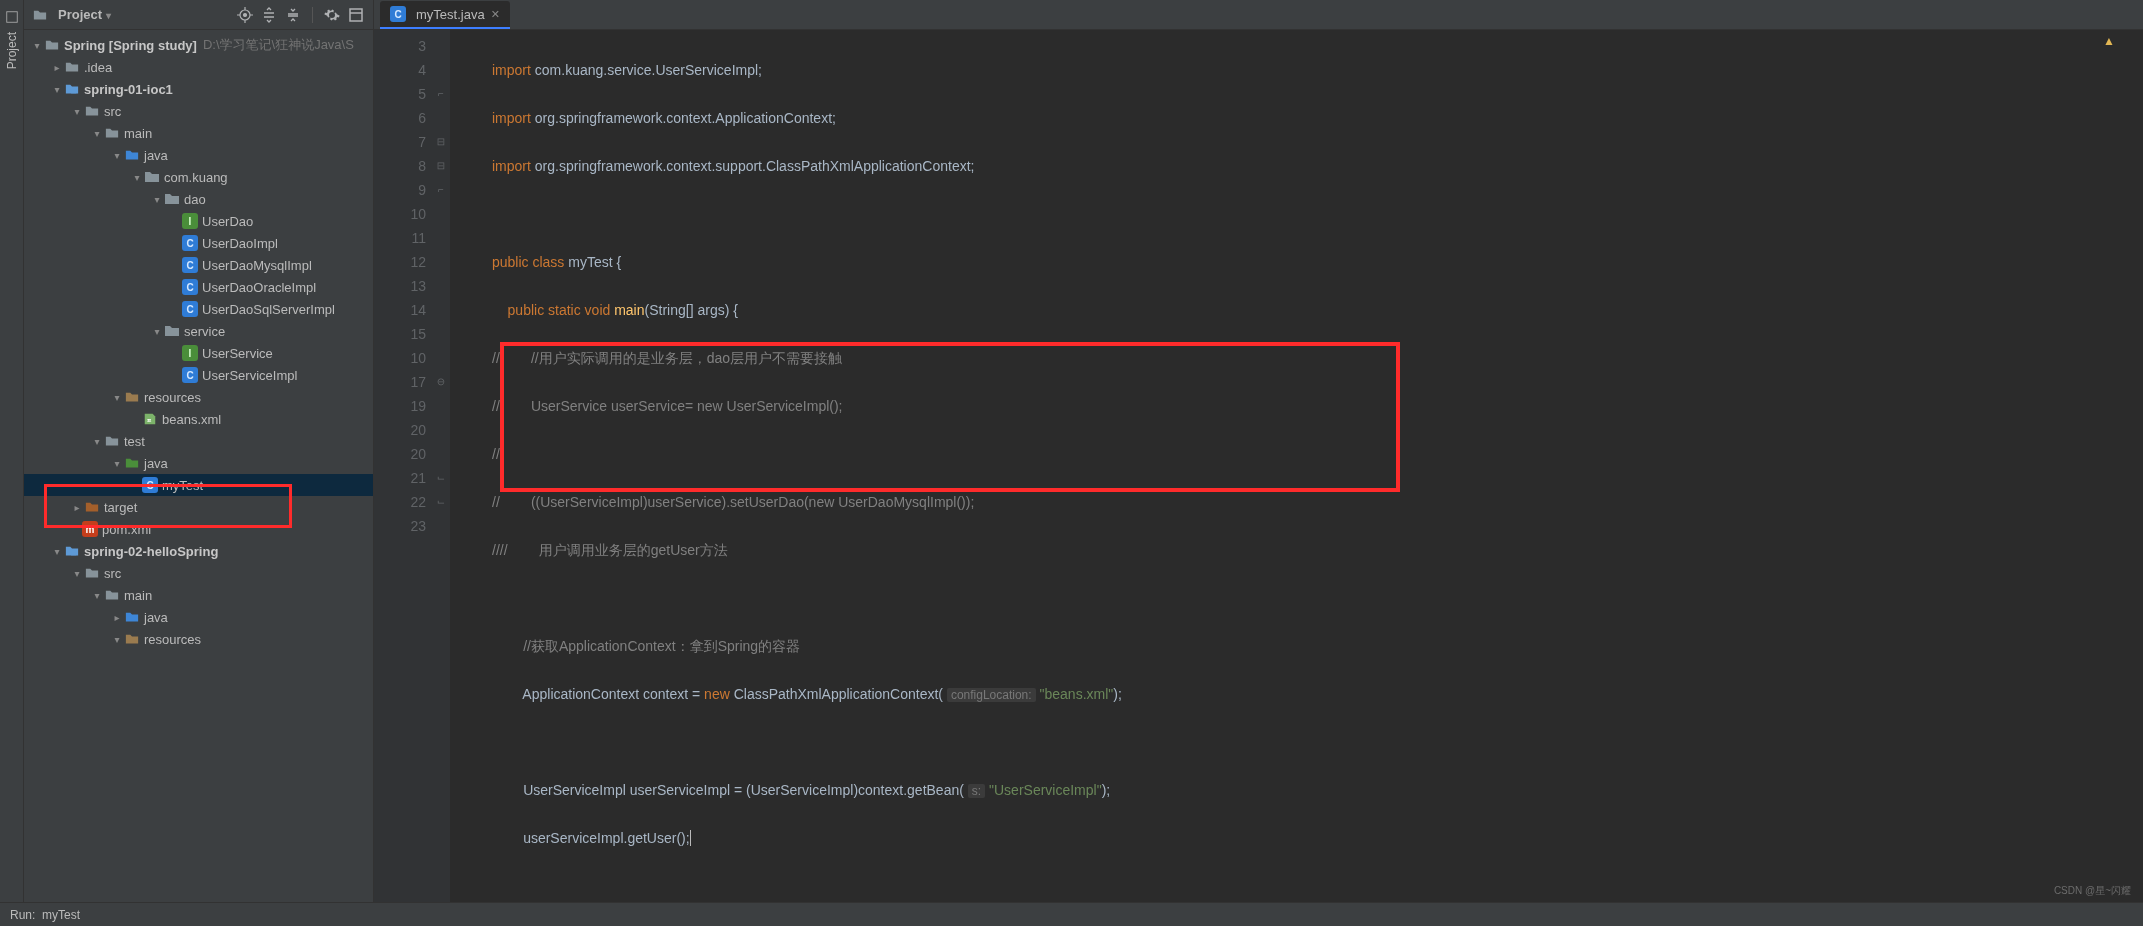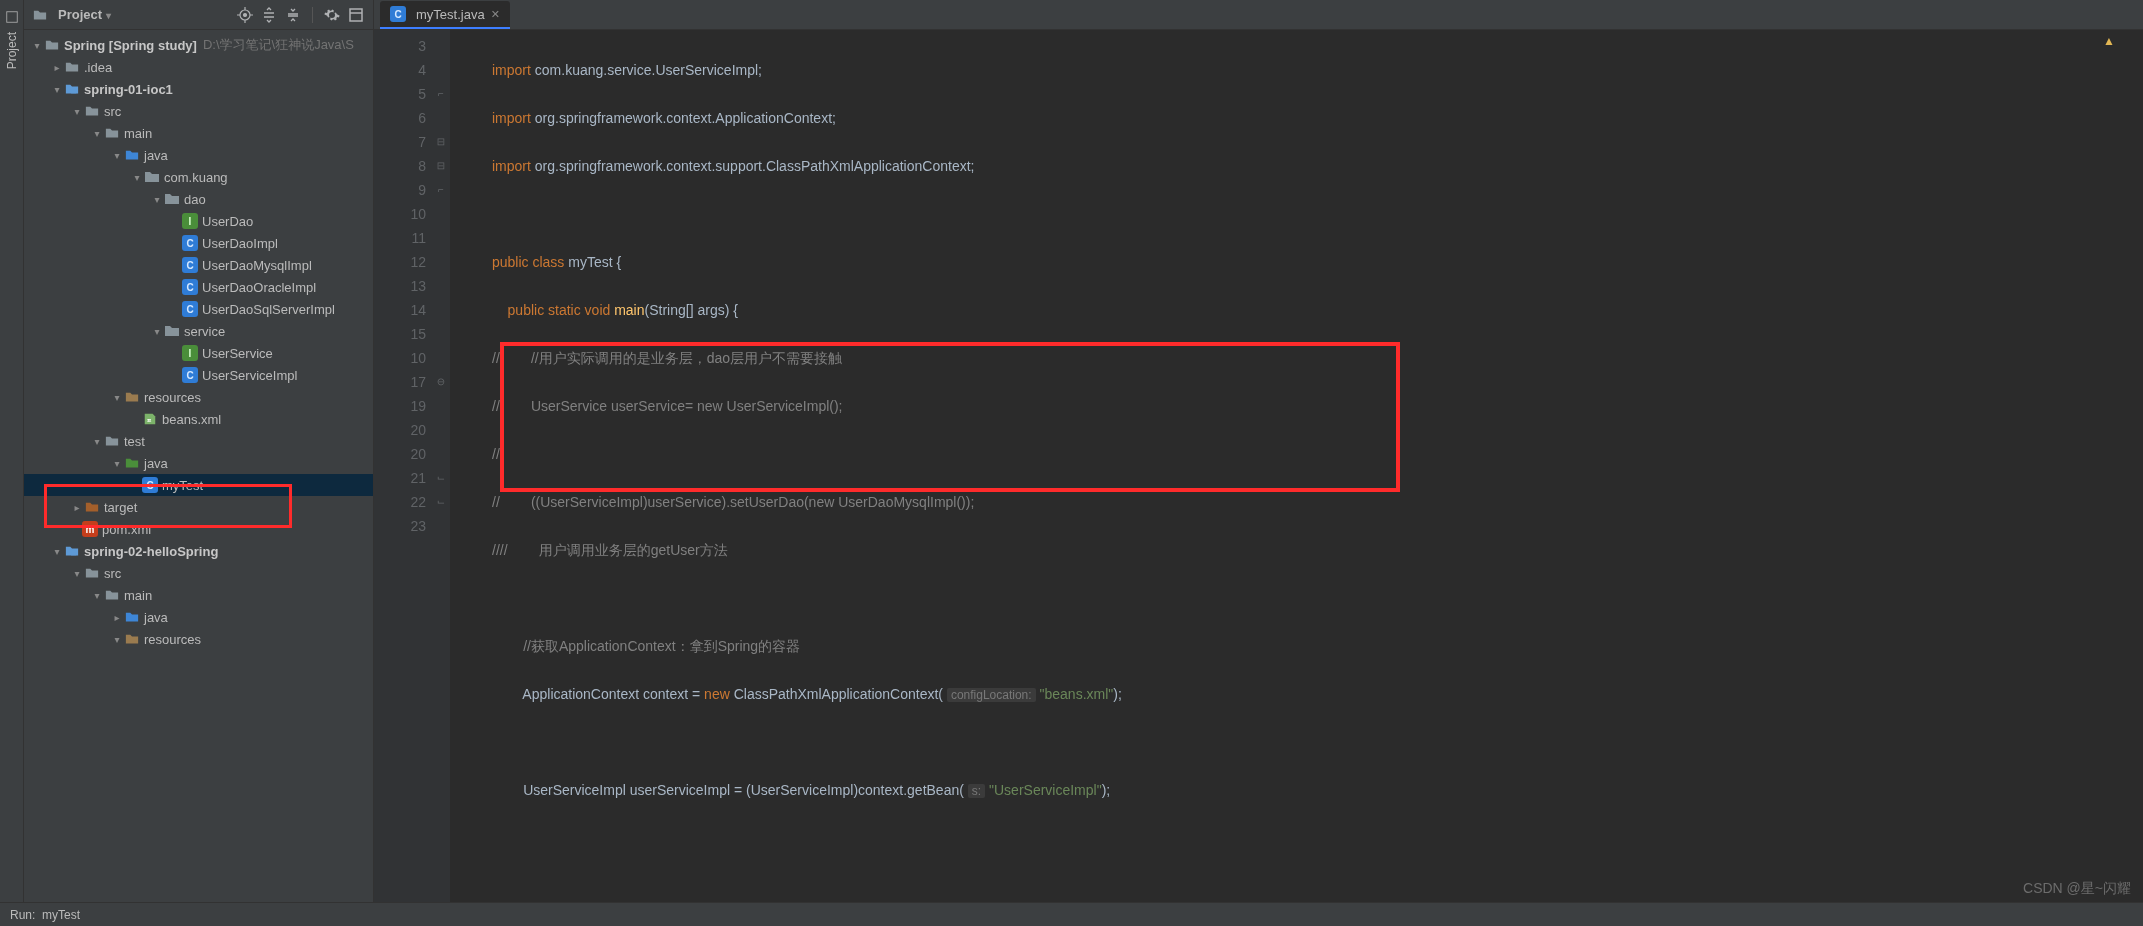--- a/index.html
+++ b/index.html
@@ -48,21 +48,21 @@
 .kw { color:#cc7832; }
 .fn { color:#ffc66d; }
 .str { color:#6a8759; }
 .cmt { color:#808080; }
 .param-hint { background:#3b3b3b; color:#787878; padding:0 4px; border-radius:2px; font-size:12px; }
 .caret { border-right:1px solid #bbb; animation:blink 1s step-end infinite; }
 @keyframes blink { 50% { border-color:transparent; } }
 .right-gutter { position:absolute; right:0; top:30px; bottom:0; width:30px; background:#2b2b2b; }
 .warn-pill { position:absolute; right:6px; top:34px; display:flex; align-items:center; gap:4px; color:#a9a9a9; font-size:12px; }
 .warn-pill .tri { color:#e2b754; }
-.watermark { position:absolute; right:12px; bottom:28px; color:#6c6c6c; font-size:14px; }
+.watermark { position:absolute; right:12px; bottom:28px; color:#6c6c6c; font-size:10px; }
 .bottom-bar { position:absolute; left:0; right:0; bottom:0; height:24px; background:#3c3f41; border-top:1px solid #323232; display:flex; align-items:center; padding:0 10px; color:#bbb; font-size:12px; gap:40px; }
 .code-hl { position:absolute; border:4px solid #ff2b2b; pointer-events:none; }
 .sep { width:1px; height:16px; background:#555; margin:0 4px; }
 </style>
 </head>
 <body>
 
 <div class="root">
   <div class="vtab">
     <svg width="14" height="14" viewBox="0 0 16 16">
@@ -393,20 +393,21 @@
 <div class="line"><span class="cmt">//        //用户实际调用的是业务层，dao层用户不需要接触</span></div>
 <div class="line"><span class="cmt">//        UserService userService= new UserServiceImpl();</span></div>
 <div class="line"><span class="cmt">//</span></div>
 <div class="line"><span class="cmt">//        ((UserServiceImpl)userService).setUserDao(new UserDaoMysqlImpl());</span></div>
 <div class="line"><span class="cmt">////        用户调用业务层的getUser方法</span></div>
 <div class="line"></div>
 <div class="line">        <span class="cmt">//获取ApplicationContext：拿到Spring的容器</span></div>
 <div class="line">        <span>ApplicationContext context = </span><span class="kw">new</span><span> ClassPathXmlApplicationContext( </span><span class="param-hint">configLocation:</span> <span class="str">"beans.xml"</span><span>);</span></div>
 <div class="line"></div>
 <div class="line">        <span>UserServiceImpl userServiceImpl = (UserServiceImpl)context.getBean( </span><span class="param-hint">s:</span> <span class="str">"UserServiceImpl"</span><span>);</span></div>
+<div class="line">        <span>userServiceImpl.getUser();</span><span class="caret"></span></div>
 <div class="line">    </div>
 
 
         <div class="code-hl" style="left:50px; top:312px; width:900px; height:150px;"></div>
       </div>
     </div>
 
     <div class="warn-pill">
       <span class="tri">▲</span>
       <span>2</span>

